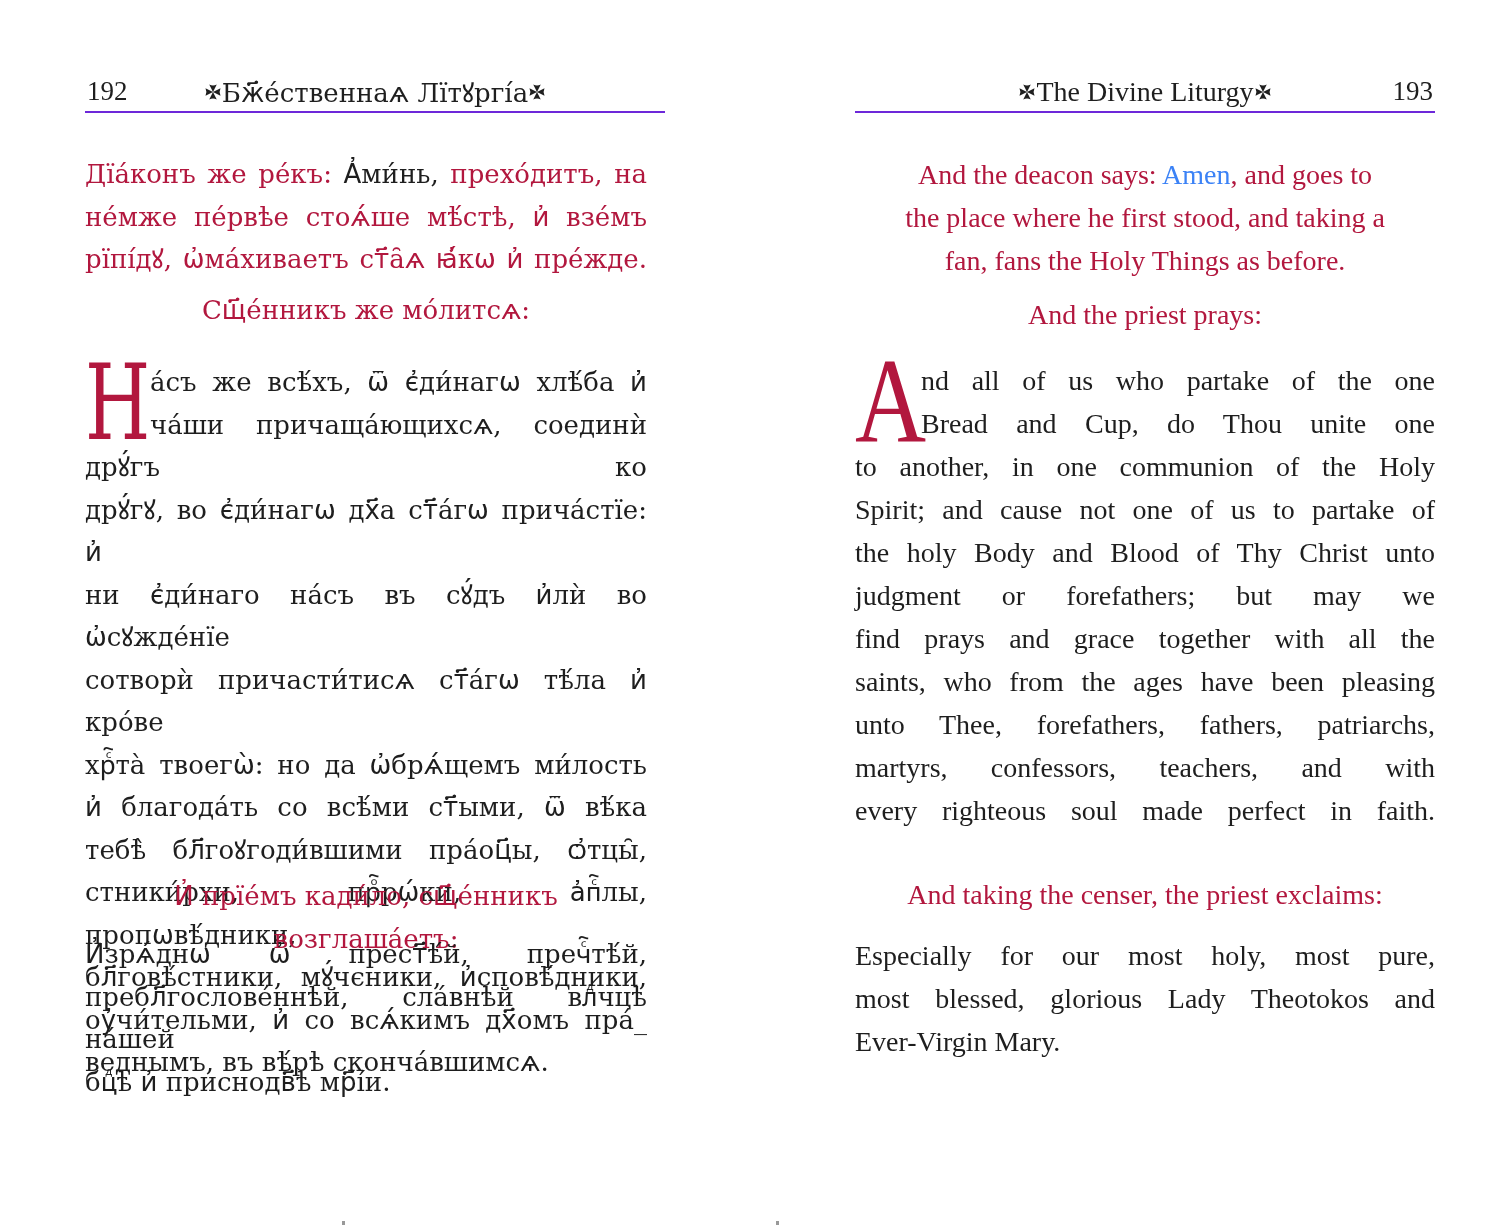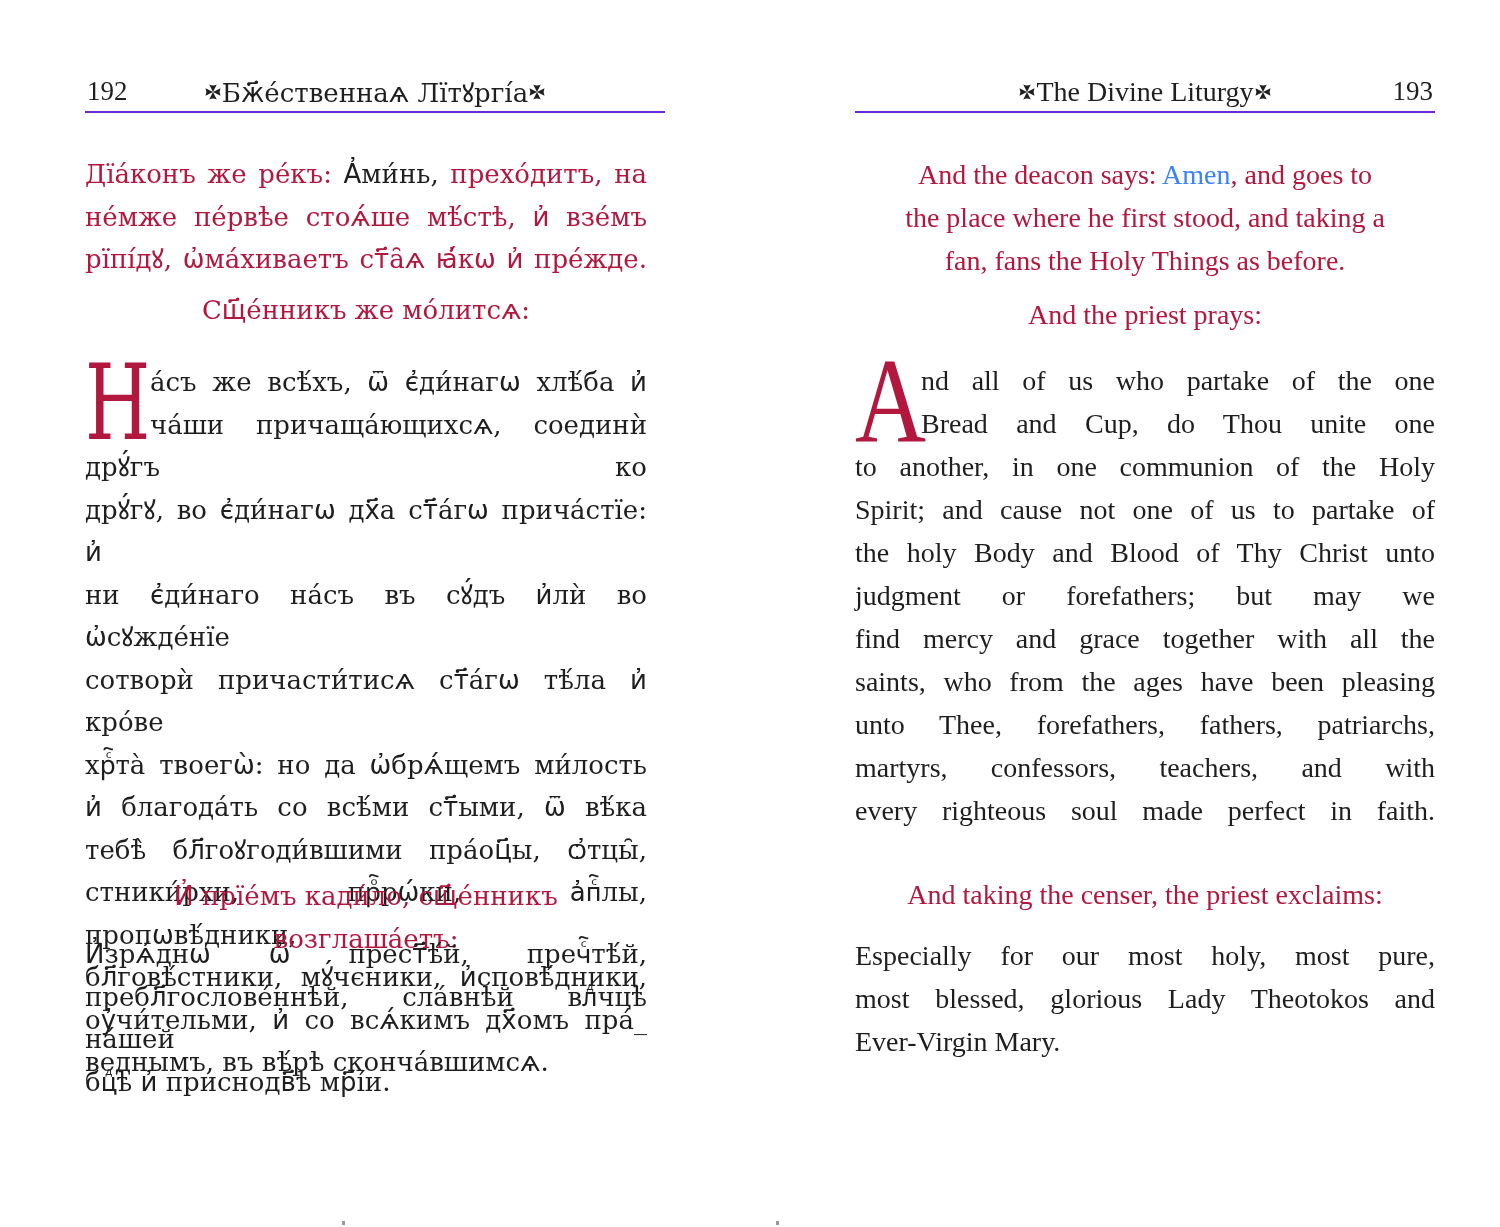--- a/index.html
+++ b/index.html
@@ -136,21 +136,21 @@
 
   <div class="block w-eng eng black justify" style="top:276px">
     <span class="dropcap dc-eng">A</span>
     <div>
         <div class="line"><span>nd all of us who partake of the one</span></div>
         <div class="line"><span>Bread and Cup, do Thou unite one</span></div>
         <div class="line"><span>to another, in one communion of the Holy</span></div>
         <div class="line"><span>Spirit; and cause not one of us to partake of</span></div>
         <div class="line"><span>the holy Body and Blood of Thy Christ unto</span></div>
         <div class="line"><span>judgment or forefathers; but may we</span></div>
-        <div class="line"><span>find mercy and grace together with all the</span></div>
+        <div class="line"><span>find prays and grace together with all the</span></div>
         <div class="line"><span>saints, who from the ages have been pleasing</span></div>
         <div class="line"><span>unto Thee, forefathers, fathers, patriarchs,</span></div>
         <div class="line"><span>martyrs, confessors, teachers, and with</span></div>
         <div class="line"><span>every righteous soul made perfect in faith.</span></div>
       </div>
   </div>
 
   <div class="block w-eng eng red center-text" style="top:790px">
     <span>And taking the censer, the priest exclaims:</span>
   </div>

